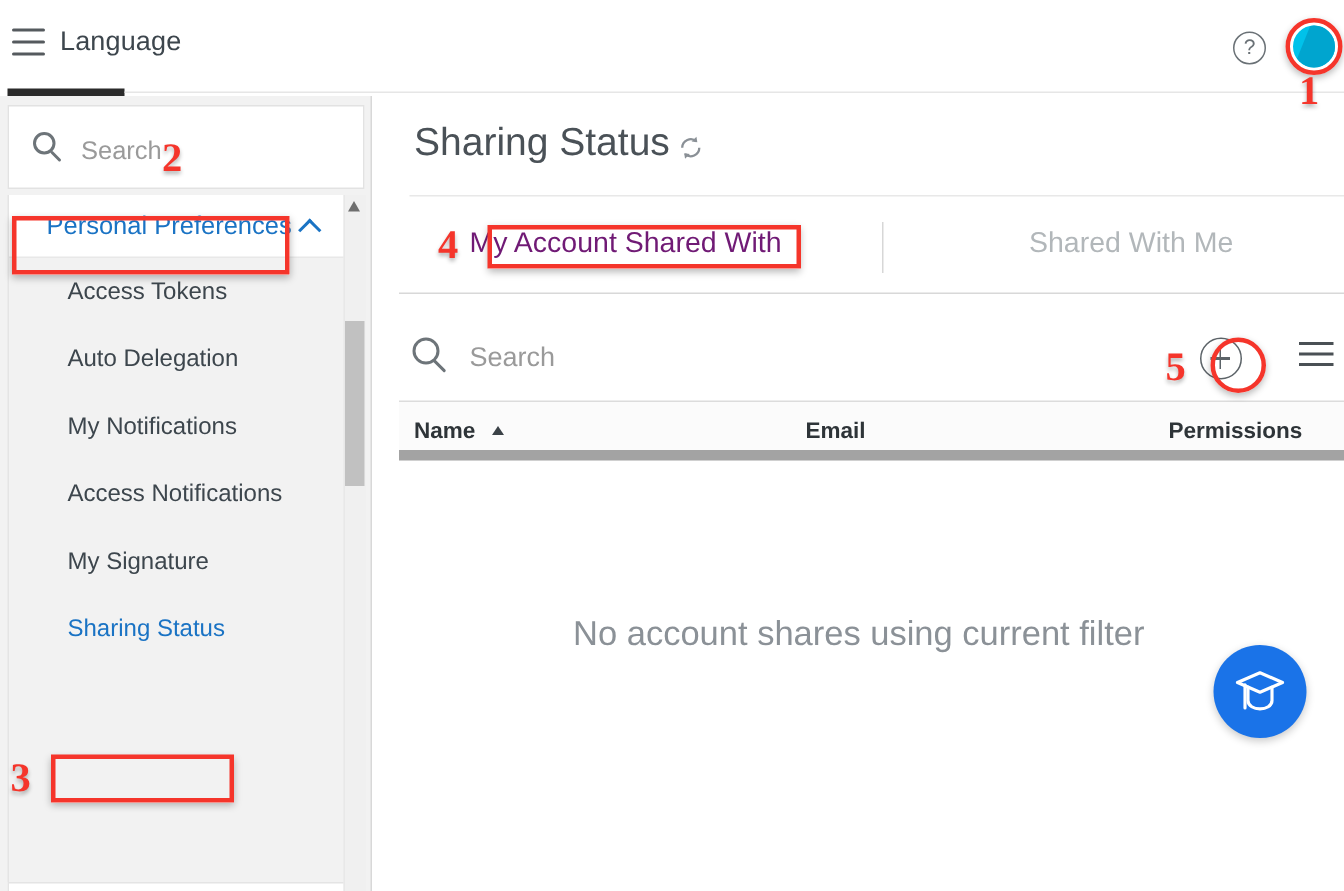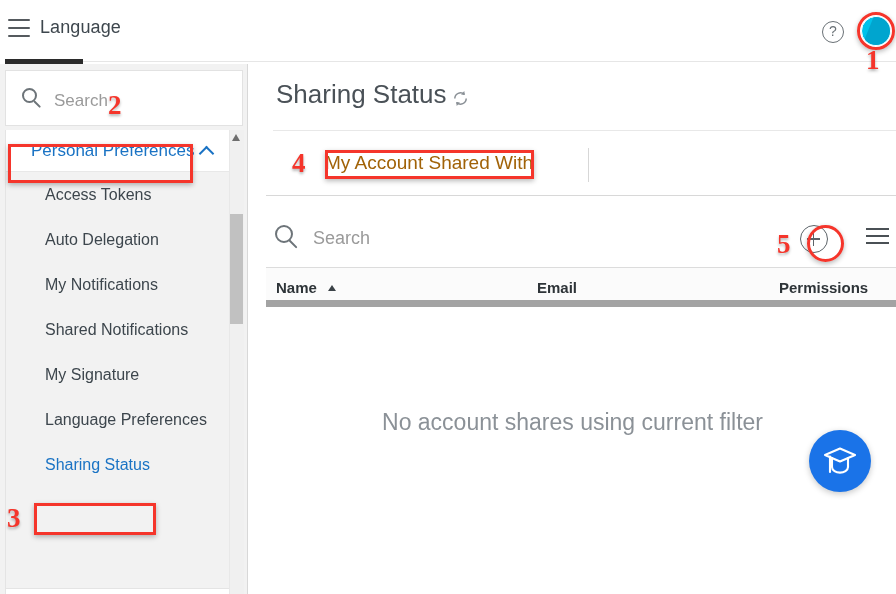--- a/index.html
+++ b/index.html
@@ -146,21 +146,21 @@
     position:absolute; left:202px; top:25px; width:19px; height:19px; cursor:pointer;
   }
   .title-rule {
     position:absolute; left:24px; top:66px; width:623px; height:1px; background:#e8e8e8;
   }
 
   .tabs { position:absolute; left:0; top:78px; width:647px; height:54px; }
   .tab {
     position:absolute; top:10px; font-size:19px; cursor:pointer;
   }
-  .tab.a { left:76px; color:#a16207; }
+  .tab.a { left:64px; color:#701a75; }
   .tab.b { left:437px; color:#b2b7ba; }
   .tab-sep {
     position:absolute; left:339px; top:6px; width:1px; height:34px; background:#d7d7d7;
   }
   .tabs-rule {
     position:absolute; left:17px; top:131px; width:630px; height:1px; background:#d8d8d8;
   }
 
   .search-row { position:absolute; left:0; top:150px; width:647px; height:52px; }
   .search-row .mag { position:absolute; left:26px; top:11px; width:26px; height:26px; }
@@ -273,27 +273,24 @@
       <div class="nav-item">
         <span>Access Tokens</span>
       </div>
       <div class="nav-item">
         <span>Auto Delegation</span>
       </div>
       <div class="nav-item">
         <span>My Notifications</span>
       </div>
       <div class="nav-item">
-        <span>Shared Notifications</span>
+        <span>Access Notifications</span>
       </div>
       <div class="nav-item">
         <span>My Signature</span>
-      </div>
-      <div class="nav-item">
-        <span>Language Preferences</span>
       </div>
       <div class="nav-item active">
         <span>Sharing Status</span>
       </div>
     </div>
 
     <div class="side-bottom">
       
       
     </div>
@@ -313,20 +310,21 @@
         <path d="M16 10a6 6 0 0 1-10 4.4" fill="none" stroke="#8a9096" stroke-width="1.6"></path>
         <path d="M14 2.2 L14.6 6.2 L10.6 5.7 Z" fill="#8a9096"></path>
         <path d="M6 17.8 L5.4 13.8 L9.4 14.3 Z" fill="#8a9096"></path>
       </svg>
     </div>
     <div class="title-rule"></div>
 
     <div class="tabs">
       <div class="tab a">My Account Shared With</div>
       <div class="tab-sep"></div>
+      <div class="tab b">Shared With Me</div>
     </div>
     <div class="tabs-rule"></div>
 
     <div class="search-row">
       <div class="mag">
         <span class="magnifier">
             <span class="ring"></span>
             <span class="handle"></span>
           </span>
       </div>

